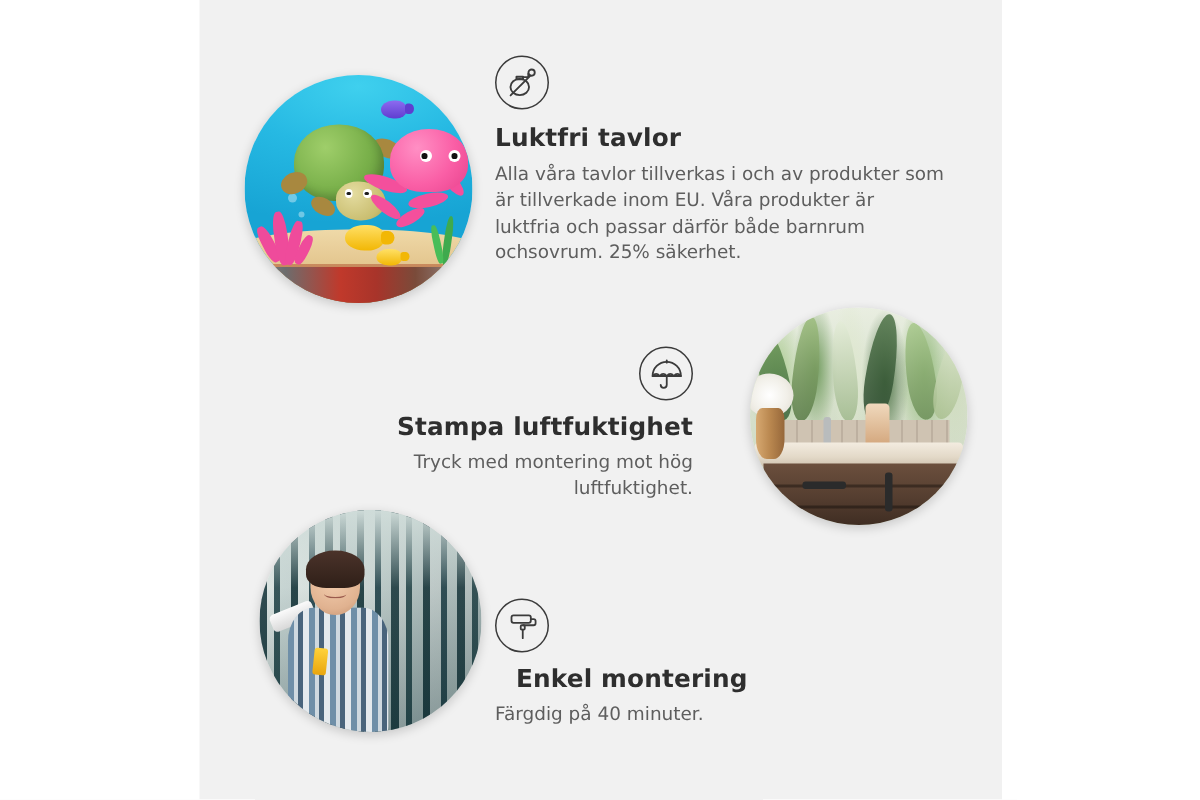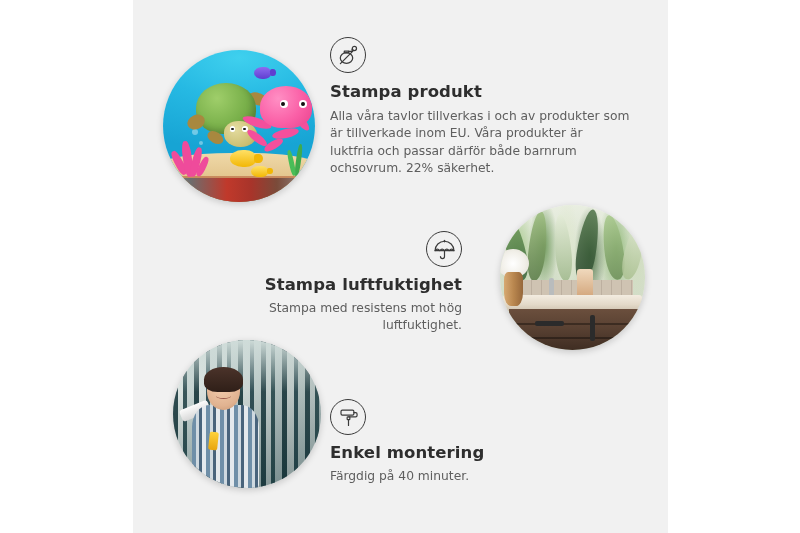--- a/index.html
+++ b/index.html
@@ -247,21 +247,21 @@
   #feature-odour { left: 330px; top: 37px; width: 300px; text-align: left; }
   #feature-odour .icon-circle { margin-bottom: 9px; }
   #feature-odour .f-title { margin-bottom: 5px; }
 
   #feature-waterproof { left: 200px; top: 231px; width: 262px; text-align: right; }
   #feature-waterproof .icon-circle { margin-left: auto; margin-bottom: 8px; }
   #feature-waterproof .f-title { margin-bottom: 4px; }
 
   #feature-assembly { left: 330px; top: 399px; width: 270px; text-align: left; }
   #feature-assembly .icon-circle { margin-bottom: 8px; }
-  #feature-assembly .f-title { margin-bottom: 4px; }
+  #feature-assembly .f-title { margin-bottom: 4px; margin-left: 14px; }
 </style>
 </head>
 <body>
 
 <div class="stage">
 
   <div class="panel"></div>
 
   <div class="photo" id="photo-sea">
     <div class="photo-inner">
@@ -342,35 +342,35 @@
     <div class="icon-circle">
       <svg width="26" height="26" viewBox="0 0 26 26" fill="none" stroke="#3b3b3b" stroke-width="1.25" stroke-linecap="round" stroke-linejoin="round">
         <ellipse cx="11.5" cy="16" rx="6.2" ry="5.4"></ellipse>
         <path d="M9.3 10.8 h4.4 v-1.6 h-4.4 z"></path>
         <path d="M13.7 9.4 h3.5"></path>
         <path d="M17.2 9.4 v-2.2"></path>
         <circle cx="19.4" cy="6.4" r="2.1"></circle>
         <path d="M5.4 21.6 L18.6 8.4"></path>
       </svg>
     </div>
-    <div class="f-title">Stampa produkt</div>
-    <div class="f-body">Alla våra tavlor tillverkas i och av produkter som är tillverkade inom EU. Våra produkter är luktfria och passar därför både barnrum ochsovrum. 22% säkerhet.</div>
+    <div class="f-title">Luktfri tavlor</div>
+    <div class="f-body">Alla våra tavlor tillverkas i och av produkter som är tillverkade inom EU. Våra produkter är luktfria och passar därför både barnrum ochsovrum. 25% säkerhet.</div>
   </div>
 
   <div class="feature" id="feature-waterproof">
     <div class="icon-circle">
       <svg width="25" height="25" viewBox="0 0 26 26" fill="none" stroke="#3b3b3b" stroke-width="1.25" stroke-linecap="round" stroke-linejoin="round">
         <path d="M3.2 14.2 a9.8 9.8 0 0 1 19.6 0 z"></path>
         <path d="M3.2 14.2 q2.45 -3.0 4.9 0 q2.45 -3.0 4.9 0 q2.45 -3.0 4.9 0 q2.45 -3.0 4.9 0"></path>
         <path d="M13 5 v-1.6"></path>
         <path d="M13 14.2 v6.1 a2.1 2.1 0 0 1 -4.2 0"></path>
       </svg>
     </div>
     <div class="f-title">Stampa luftfuktighet</div>
-    <div class="f-body">Stampa med resistens mot hög luftfuktighet.</div>
+    <div class="f-body">Tryck med montering mot hög luftfuktighet.</div>
   </div>
 
   <div class="feature" id="feature-assembly">
     <div class="icon-circle">
       <svg width="25" height="25" viewBox="0 0 26 26" fill="none" stroke="#3b3b3b" stroke-width="1.25" stroke-linecap="round" stroke-linejoin="round">
         <rect x="5.2" y="5.4" width="13.4" height="5.2" rx="1.4"></rect>
         <path d="M18.6 8 h1.9 a1.4 1.4 0 0 1 1.4 1.4 v1.5 a1.4 1.4 0 0 1 -1.4 1.4 h-7.2"></path>
         <rect x="11.6" y="12.3" width="2.8" height="3.0" rx="0.7"></rect>
         <path d="M13 15.3 v6.0"></path>
       </svg>

